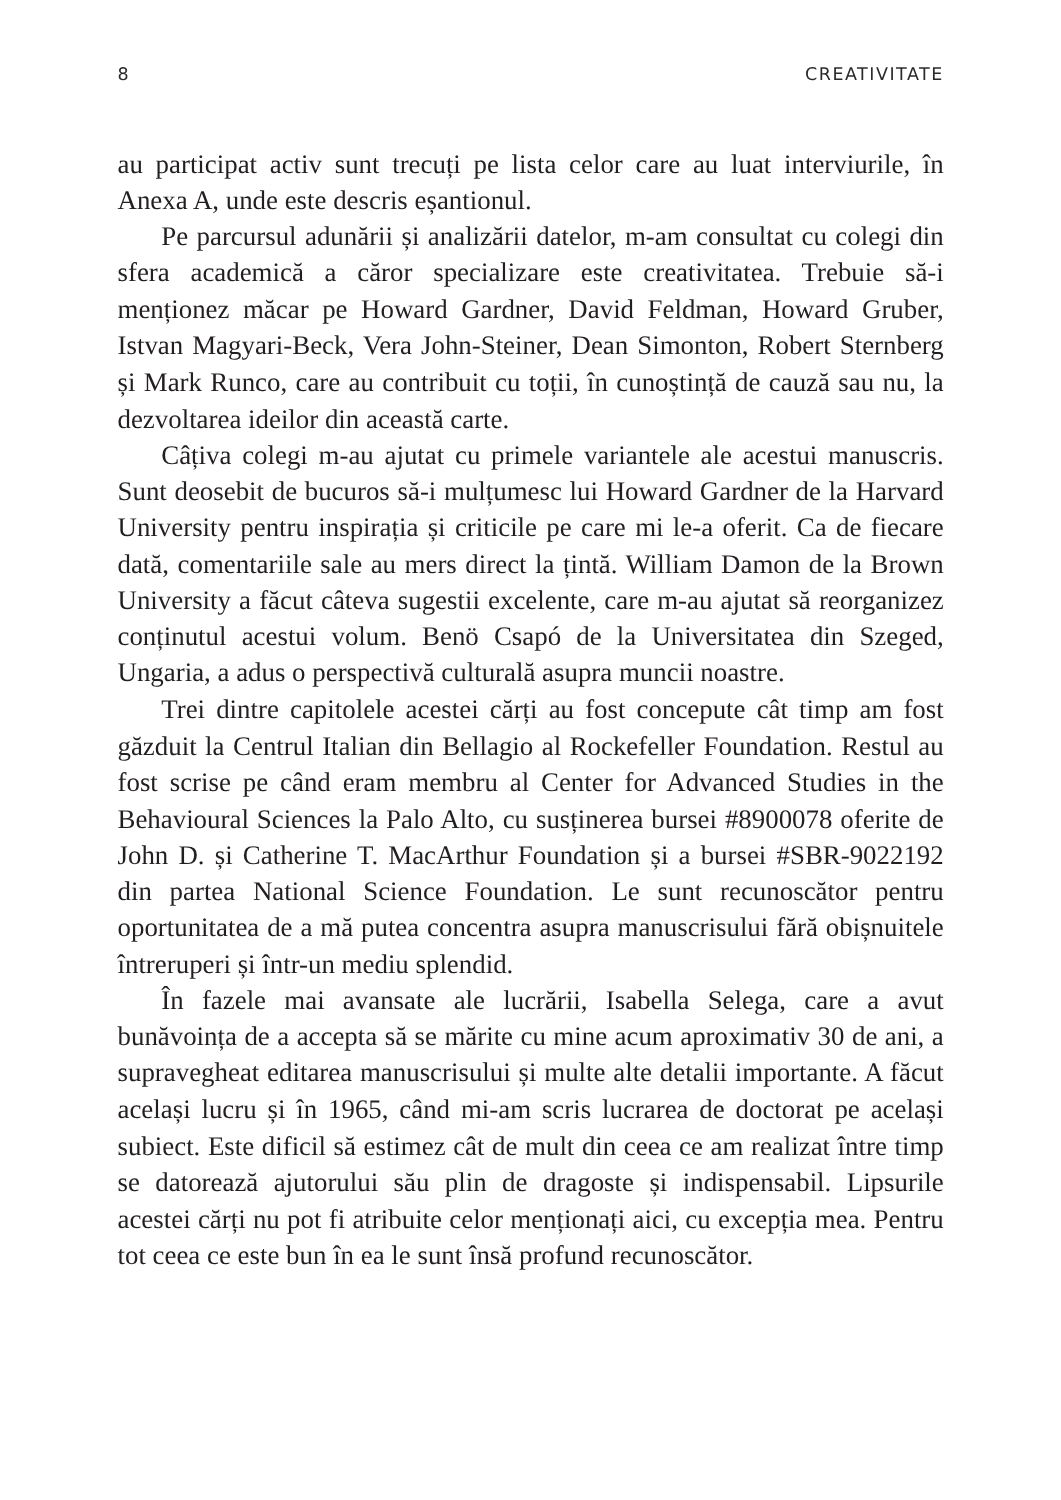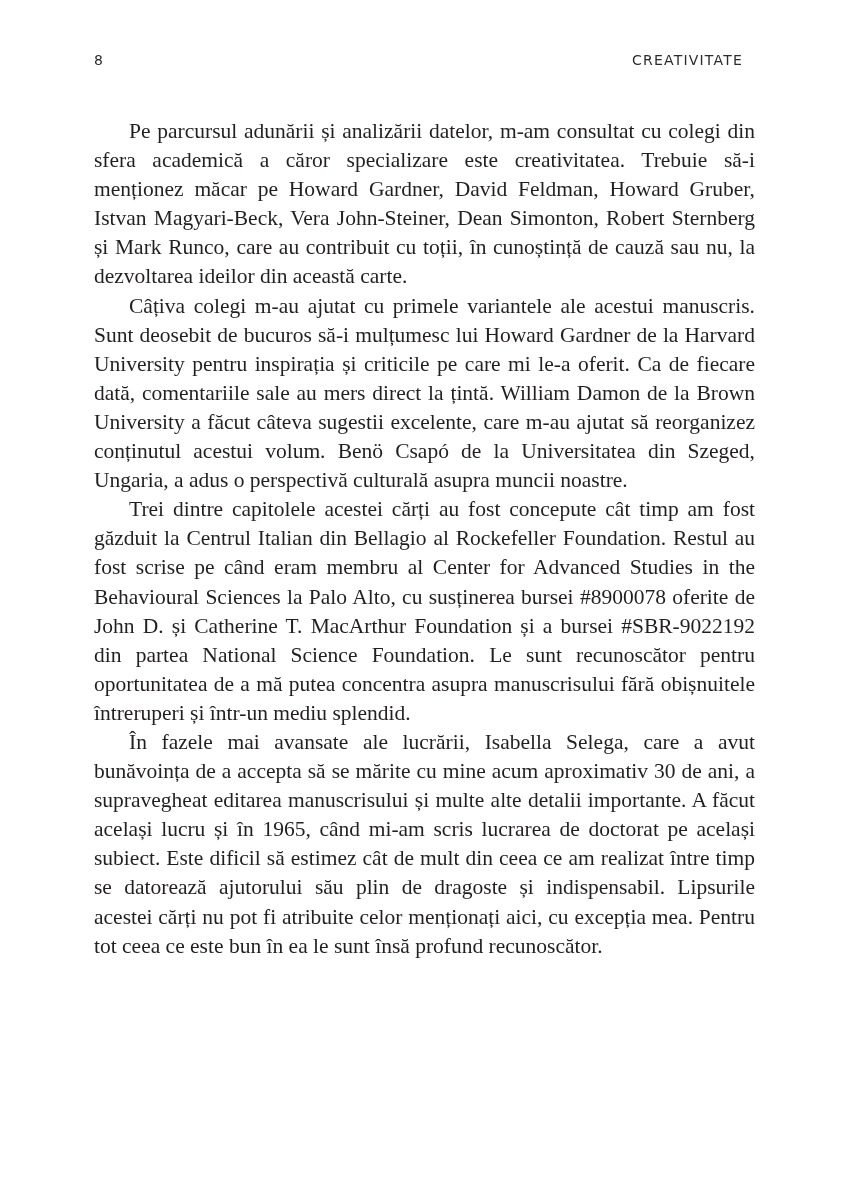--- a/index.html
+++ b/index.html
@@ -1,32 +1,33 @@
 <!DOCTYPE html>
 <html><head>
 <meta charset="utf-8">
 <style>
   html, body { margin: 0; padding: 0; background: #ffffff; }
   body { width: 849px; height: 1200px; position: relative; overflow: hidden; color: #231f20; }
   .header { position: absolute; top: 52px; left: 94px; right: 94px; height: 24px;
             font-family: "DejaVu Sans", sans-serif; font-size: 14px; letter-spacing: 1.2px; color: #2b2b2b; }
   .page-num { position: absolute; left: 0; top: 0; }
-  .running-title { position: absolute; right: 12px; top: 0; text-align: right; }
+  .running-title { position: absolute; right: 0; top: 0; text-align: right; }
   .body-text { position: absolute; top: 117px; left: 94px; width: 661px;
                font-family: "Liberation Serif", serif; font-size: 21.5px; line-height: 29.1px;
                text-align: justify; hyphens: manual; }
   .body-text p { margin: 0; text-indent: 0; }
   .body-text p.indent { text-indent: 35px; font-family: Liberation Serif, serif; }
 </style>
 </head>
 <body>
 
 <div class="header">
   <span class="page-num">8</span>
   <span class="running-title">CREATIVITATE</span>
 </div>
 
 <div class="body-text">
+  <p>au participat activ sunt trecuți pe lista celor care au luat interviurile, în Anexa A, unde este descris eșantionul.</p>
   <p class="indent">Pe parcursul adunării și analizării datelor, m-am consultat cu colegi din sfera academică a căror specializare este creativitatea. Trebuie să-i menționez măcar pe Howard Gardner, David Feldman, Howard Gruber, Istvan Magyari-Beck, Vera John-Steiner, Dean Simonton, Robert Sternberg și Mark Runco, care au contribuit cu toții, în cunoștință de cauză sau nu, la dezvoltarea ideilor din această carte.</p>
   <p class="indent">Câțiva colegi m-au ajutat cu primele variantele ale acestui manuscris. Sunt deosebit de bucuros să-i mulțumesc lui Howard Gardner de la Harvard University pentru inspirația și criticile pe care mi le-a oferit. Ca de fiecare dată, comentariile sale au mers direct la țintă. William Damon de la Brown University a făcut câteva sugestii excelente, care m-au ajutat să reorganizez conținutul acestui volum. Benö Csapó de la Universitatea din Szeged, Ungaria, a adus o perspectivă culturală asupra muncii noastre.</p>
   <p class="indent">Trei dintre capitolele acestei cărți au fost concepute cât timp am fost găzduit la Centrul Italian din Bellagio al Rockefeller Foundation. Restul au fost scrise pe când eram membru al Center for Advanced Studies in the Behavioural Sciences la Palo Alto, cu susținerea bursei #8900078 oferite de John D. și Catherine T. MacArthur Foundation și a bursei #SBR-9022192 din partea National Science Foundation. Le sunt recunoscător pentru oportunitatea de a mă putea concentra asupra manuscrisului fără obișnuitele întreruperi și într-un mediu splendid.</p>
   <p class="indent">În fazele mai avansate ale lucrării, Isabella Selega, care a avut bunăvoința de a accepta să se mărite cu mine acum aproximativ 30 de ani, a supravegheat editarea manuscrisului și multe alte detalii importante. A făcut același lucru și în 1965, când mi-am scris lucrarea de doctorat pe același subiect. Este dificil să estimez cât de mult din ceea ce am realizat între timp se datorează ajutorului său plin de dragoste și indispensabil. Lipsurile acestei cărți nu pot fi atribuite celor menționați aici, cu excepția mea. Pentru tot ceea ce este bun în ea le sunt însă profund recunoscător.</p>
 </div>
 
 </body></html>

